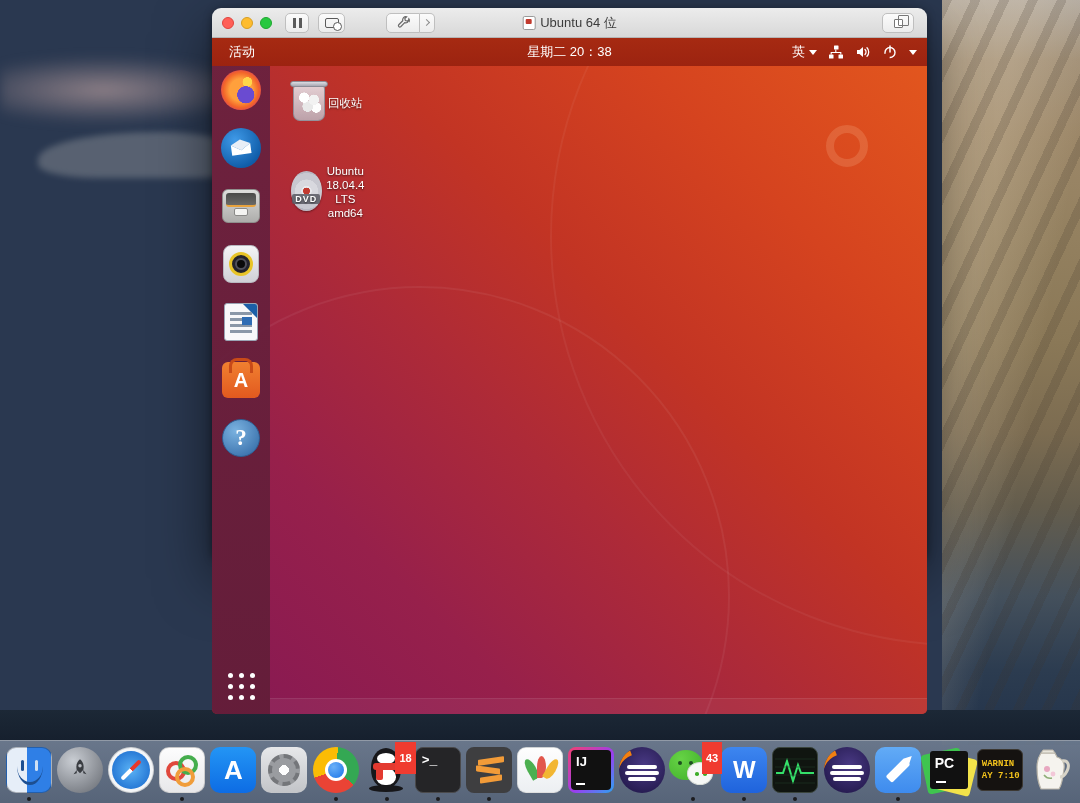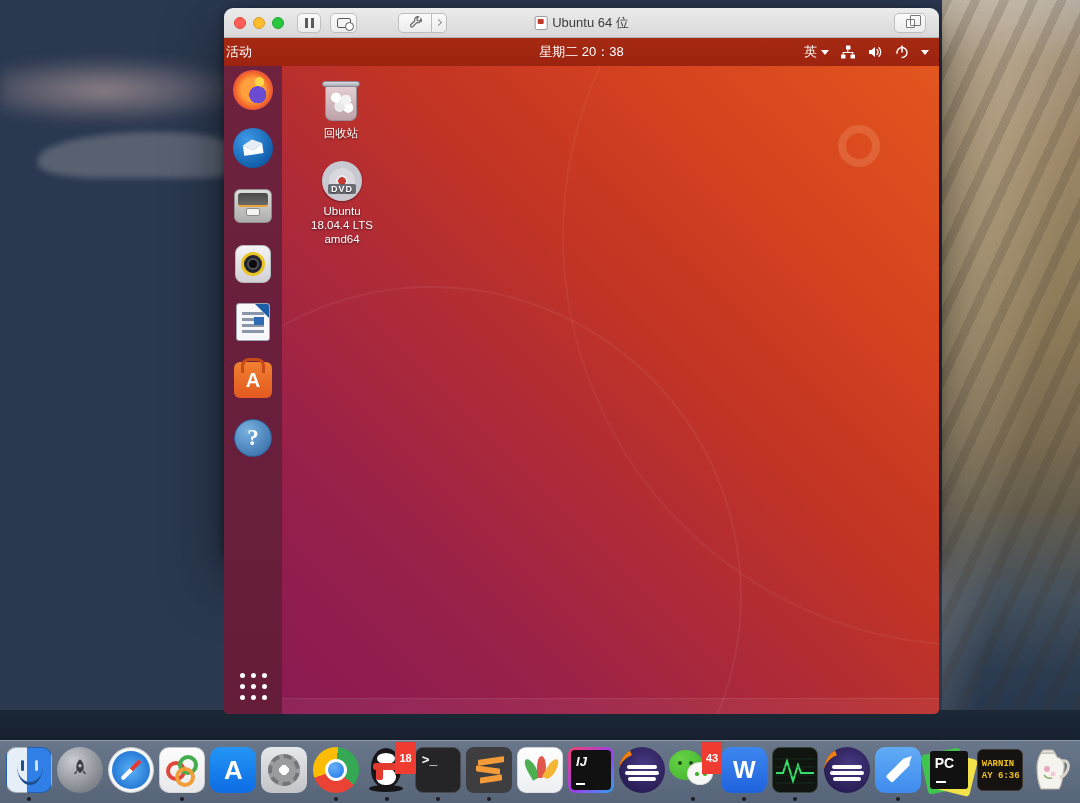--- a/index.html
+++ b/index.html
@@ -17,21 +17,21 @@
   .wall-cliff { position:absolute; right:0; top:0; width:138px; height:745px;
     background:linear-gradient(180deg,#b2aaa0 0%,#a29077 8%,#9c8768 18%,#93805f 32%,#8a7857 46%,#7c6c51 58%,#64604f 68%,#47526);
     background:linear-gradient(180deg,#b2aaa0 0%,#a29077 8%,#9c8768 18%,#93805f 32%,#8a7857 46%,#7c6c51 58%,#645d4d 68%,#44505c 80%,#2c3c50 90%,#22324a 100%);
   }
   .wall-cliff::before { content:""; position:absolute; inset:0;
     background:repeating-linear-gradient(115deg, rgba(60,50,40,.18) 0 9px, rgba(0,0,0,0) 9px 26px),
                linear-gradient(100deg, rgba(233,216,190,.25) 0 30%, rgba(0,0,0,0) 60%); }
   .wall-bottom { position:absolute; left:0; right:0; bottom:63px; height:30px; background:linear-gradient(180deg,#1c2836,#16202e); }
 
   
-  .vmwin { position:absolute; left:224px; top:8px; width:715px; height:549px; border-radius:9px 9px 5px 5px;
+  .vmwin { position:absolute; left:212px; top:8px; width:715px; height:549px; border-radius:9px 9px 5px 5px;
     box-shadow:0 22px 55px rgba(0,0,0,.55), 0 2px 8px rgba(0,0,0,.4); }
   .titlebar { position:relative; height:30px; border-radius:9px 9px 0 0;
     background:linear-gradient(180deg,#ececec,#d8d8d8); border-bottom:1px solid #b5b5b5;
     display:flex; align-items:center; }
   .lights { display:flex; gap:7px; margin-left:10px; }
   .light { width:12px; height:12px; border-radius:50%; }
   .light.red { background:#ff5f57; border:.5px solid #e0443e; }
   .light.yellow { background:#febc2e; border:.5px solid #d79f22; }
   .light.green { background:#28c840; border:.5px solid #1ea82f; }
   .tb-btn { height:20px; border:1px solid #bfbfbf; border-radius:5px; background:linear-gradient(#fbfbfb,#ececec);
@@ -51,21 +51,21 @@
   .vm-thumb::after { content:""; position:absolute; left:2px; top:2px; width:6px; height:5px; background:#c23a2e; border-radius:1px; }
   .title-text { font-size:13px; color:#3c3c3c; }
   .btn-display { position:absolute; right:13px; top:5px; width:32px; }
   .sq { width:9px; height:9px; border:1.5px solid #777; border-radius:1px; background:#fff; position:relative; }
   .sq::after { content:""; position:absolute; left:3px; top:-5px; width:9px; height:9px; border:1.5px solid #777; border-radius:1px; }
 
   
   .ubuntu { position:relative; height:676px; border-radius:0 0 5px 5px; overflow:hidden; background:#b02a20; }
   .utopbar { position:absolute; left:0; top:0; right:0; height:28px; background:linear-gradient(180deg,#a62a12,#9c2310);
     color:#fff; font-size:13px; display:flex; align-items:center; z-index:5; }
-  .u-activities { margin-left:2px; }
+  .u-activities { margin-left:17px; }
   .u-clock { position:absolute; left:50%; transform:translateX(-50%); top:0; height:28px; display:flex; align-items:center; font-size:13px; }
   .u-right { position:absolute; right:10px; top:0; height:28px; display:flex; align-items:center; gap:11px; }
   .u-lang { display:flex; align-items:center; gap:4px; font-size:13px; }
   .caret { width:0; height:0; border-left:4px solid transparent; border-right:4px solid transparent; border-top:5px solid #fff; }
 
   .udock { position:absolute; left:0; top:28px; bottom:0; width:58px;
     background:linear-gradient(180deg, rgba(104,33,64,.92), rgba(94,28,60,.92));
     display:flex; flex-direction:column; align-items:center; padding-top:4px; z-index:4; }
   .uicon { width:40px; height:40px; margin-bottom:18px; flex:0 0 auto; position:relative; }
   .showapps { margin-top:auto; margin-bottom:14px; display:grid; grid-template-columns:repeat(3,5px); grid-gap:6px; }
@@ -75,21 +75,21 @@
     background:linear-gradient(225deg,#e2561e 0%,#d5431f 22%,#c23424 42%,#ad2a38 60%,#97204b 80%,#891a52 100%); }
   .deco-ring { position:absolute; left:556px; top:59px; width:42px; height:42px; border-radius:50%;
     border:8px solid rgba(255,210,170,.18); }
   .deco-c1 { position:absolute; left:-160px; top:220px; width:620px; height:620px; border-radius:50%;
     border:2px solid rgba(255,255,255,.06); }
   .deco-c2 { position:absolute; left:280px; top:-240px; width:820px; height:820px; border-radius:50%;
     border:2px solid rgba(255,255,255,.05); }
   .deco-fold { position:absolute; left:0; right:0; bottom:0; height:16px; background:rgba(255,255,255,.05);
     border-top:1px solid rgba(255,255,255,.08); }
 
-  .desk-icon { position:absolute; width:78px; display:flex; flex-direction:column; align-items:center;
+  .desk-icon { position:absolute; width:78px; display:flex; flex-direction:row; align-items:center;
     color:#fff; font-size:11.5px; text-align:center; text-shadow:0 1px 2px rgba(0,0,0,.6); }
   .desk-trash { left:20px; top:13px; }
   .desk-dvd  { left:21px; top:95px; }
   .desk-label { margin-top:3px; line-height:14px; }
 
   
   .trash-glyph { width:38px; height:44px; position:relative; }
   .trash-body { position:absolute; left:3px; top:6px; width:32px; height:36px;
     background:linear-gradient(180deg, rgba(235,235,240,.85), rgba(190,190,200,.8));
     border:1px solid rgba(140,140,150,.9); border-radius:4px 4px 7px 7px; }
@@ -204,21 +204,21 @@
   .i-sublime i:nth-child(3){ transform:translateX(2px) skewY(-8deg); width:22px; }
   .i-book { width:46px; height:46px; margin:1px; border-radius:9px; background:linear-gradient(180deg,#fefefe,#eceff2);
     border:1px solid rgba(0,0,0,.12); position:relative; overflow:hidden; }
   .i-book i { position:absolute; width:9px; height:22px; border-radius:50% 50% 50% 0; }
   .i-book .l1 { background:#4caf50; left:9px; top:10px; transform:rotate(-30deg); }
   .i-book .l2 { background:#e2574c; left:19px; top:8px; }
   .i-book .l3 { background:#f2b632; left:29px; top:10px; transform:rotate(30deg); }
   .i-ij { width:46px; height:46px; margin:1px; border-radius:8px; padding:3px;
     background:linear-gradient(135deg,#f7406d,#9b3df0 55%,#2aa5f2); }
   .i-ij b { display:flex; width:40px; height:40px; background:#111; border-radius:4px; color:#fff; font-size:13px;
-    padding:4px 0 0 5px; position:relative;font-style:italic; }
+    padding:4px 0 0 5px; position:relative; }
   .i-ij b::after { content:""; position:absolute; left:5px; bottom:5px; width:9px; height:2.5px; background:#fff; }
   .i-eclipse { width:46px; height:46px; margin:1px; border-radius:50%; position:relative; overflow:hidden;
     background:radial-gradient(circle at 55% 40%, #4a3a85, #241a4e 80%); }
   .i-eclipse::before { content:""; position:absolute; left:-6px; top:2px; width:42px; height:42px; border-radius:50%;
     border:5px solid transparent; border-left-color:#f28011; border-bottom-color:#f28011; transform:rotate(25deg); }
   .i-eclipse i { position:absolute; left:50%; transform:translateX(-50%); height:3.5px; background:#fff; border-radius:2px; }
   .i-eclipse .s1 { top:18px; width:30px; }
   .i-eclipse .s2 { top:24px; width:34px; }
   .i-eclipse .s3 { top:30px; width:28px; }
   .i-wechat { width:46px; height:48px; position:relative; }
@@ -555,21 +555,21 @@
 
     <div class="ditem">
       <div class="dicon i-pycharm">
           <b>PC</b>
         </div>
     </div>
 
     <div class="ditem">
       <div class="dicon i-warn">
         <span>WARNIN</span>
-        <span>AY 6:36</span>
+        <span>AY 7:10</span>
       </div>
     </div>
 
     <div class="ditem">
       <div class="dicon i-pitcher">
         <svg viewBox="0 0 42 46">
           <path d="M12 6 L26 6 L28 10 C34 12 36 16 35 22 C34 30 33 38 30 42 L12 42 C9 36 8 28 8 20 C8 13 10 9 12 6 Z" fill="#f5f3ee" stroke="#b9b4a8" stroke-width="1.2"></path>
           <path d="M33 14 C39 13 41 18 38 24 C36 28 33 30 31 30" fill="none" stroke="#d8d4c8" stroke-width="3"></path>
           <path d="M12 6 L26 6 L24 3 L14 3 Z" fill="#e8e5dc" stroke="#b9b4a8" stroke-width="1"></path>
           <circle cx="18" cy="22" r="3" fill="#e8a7c0"></circle>

